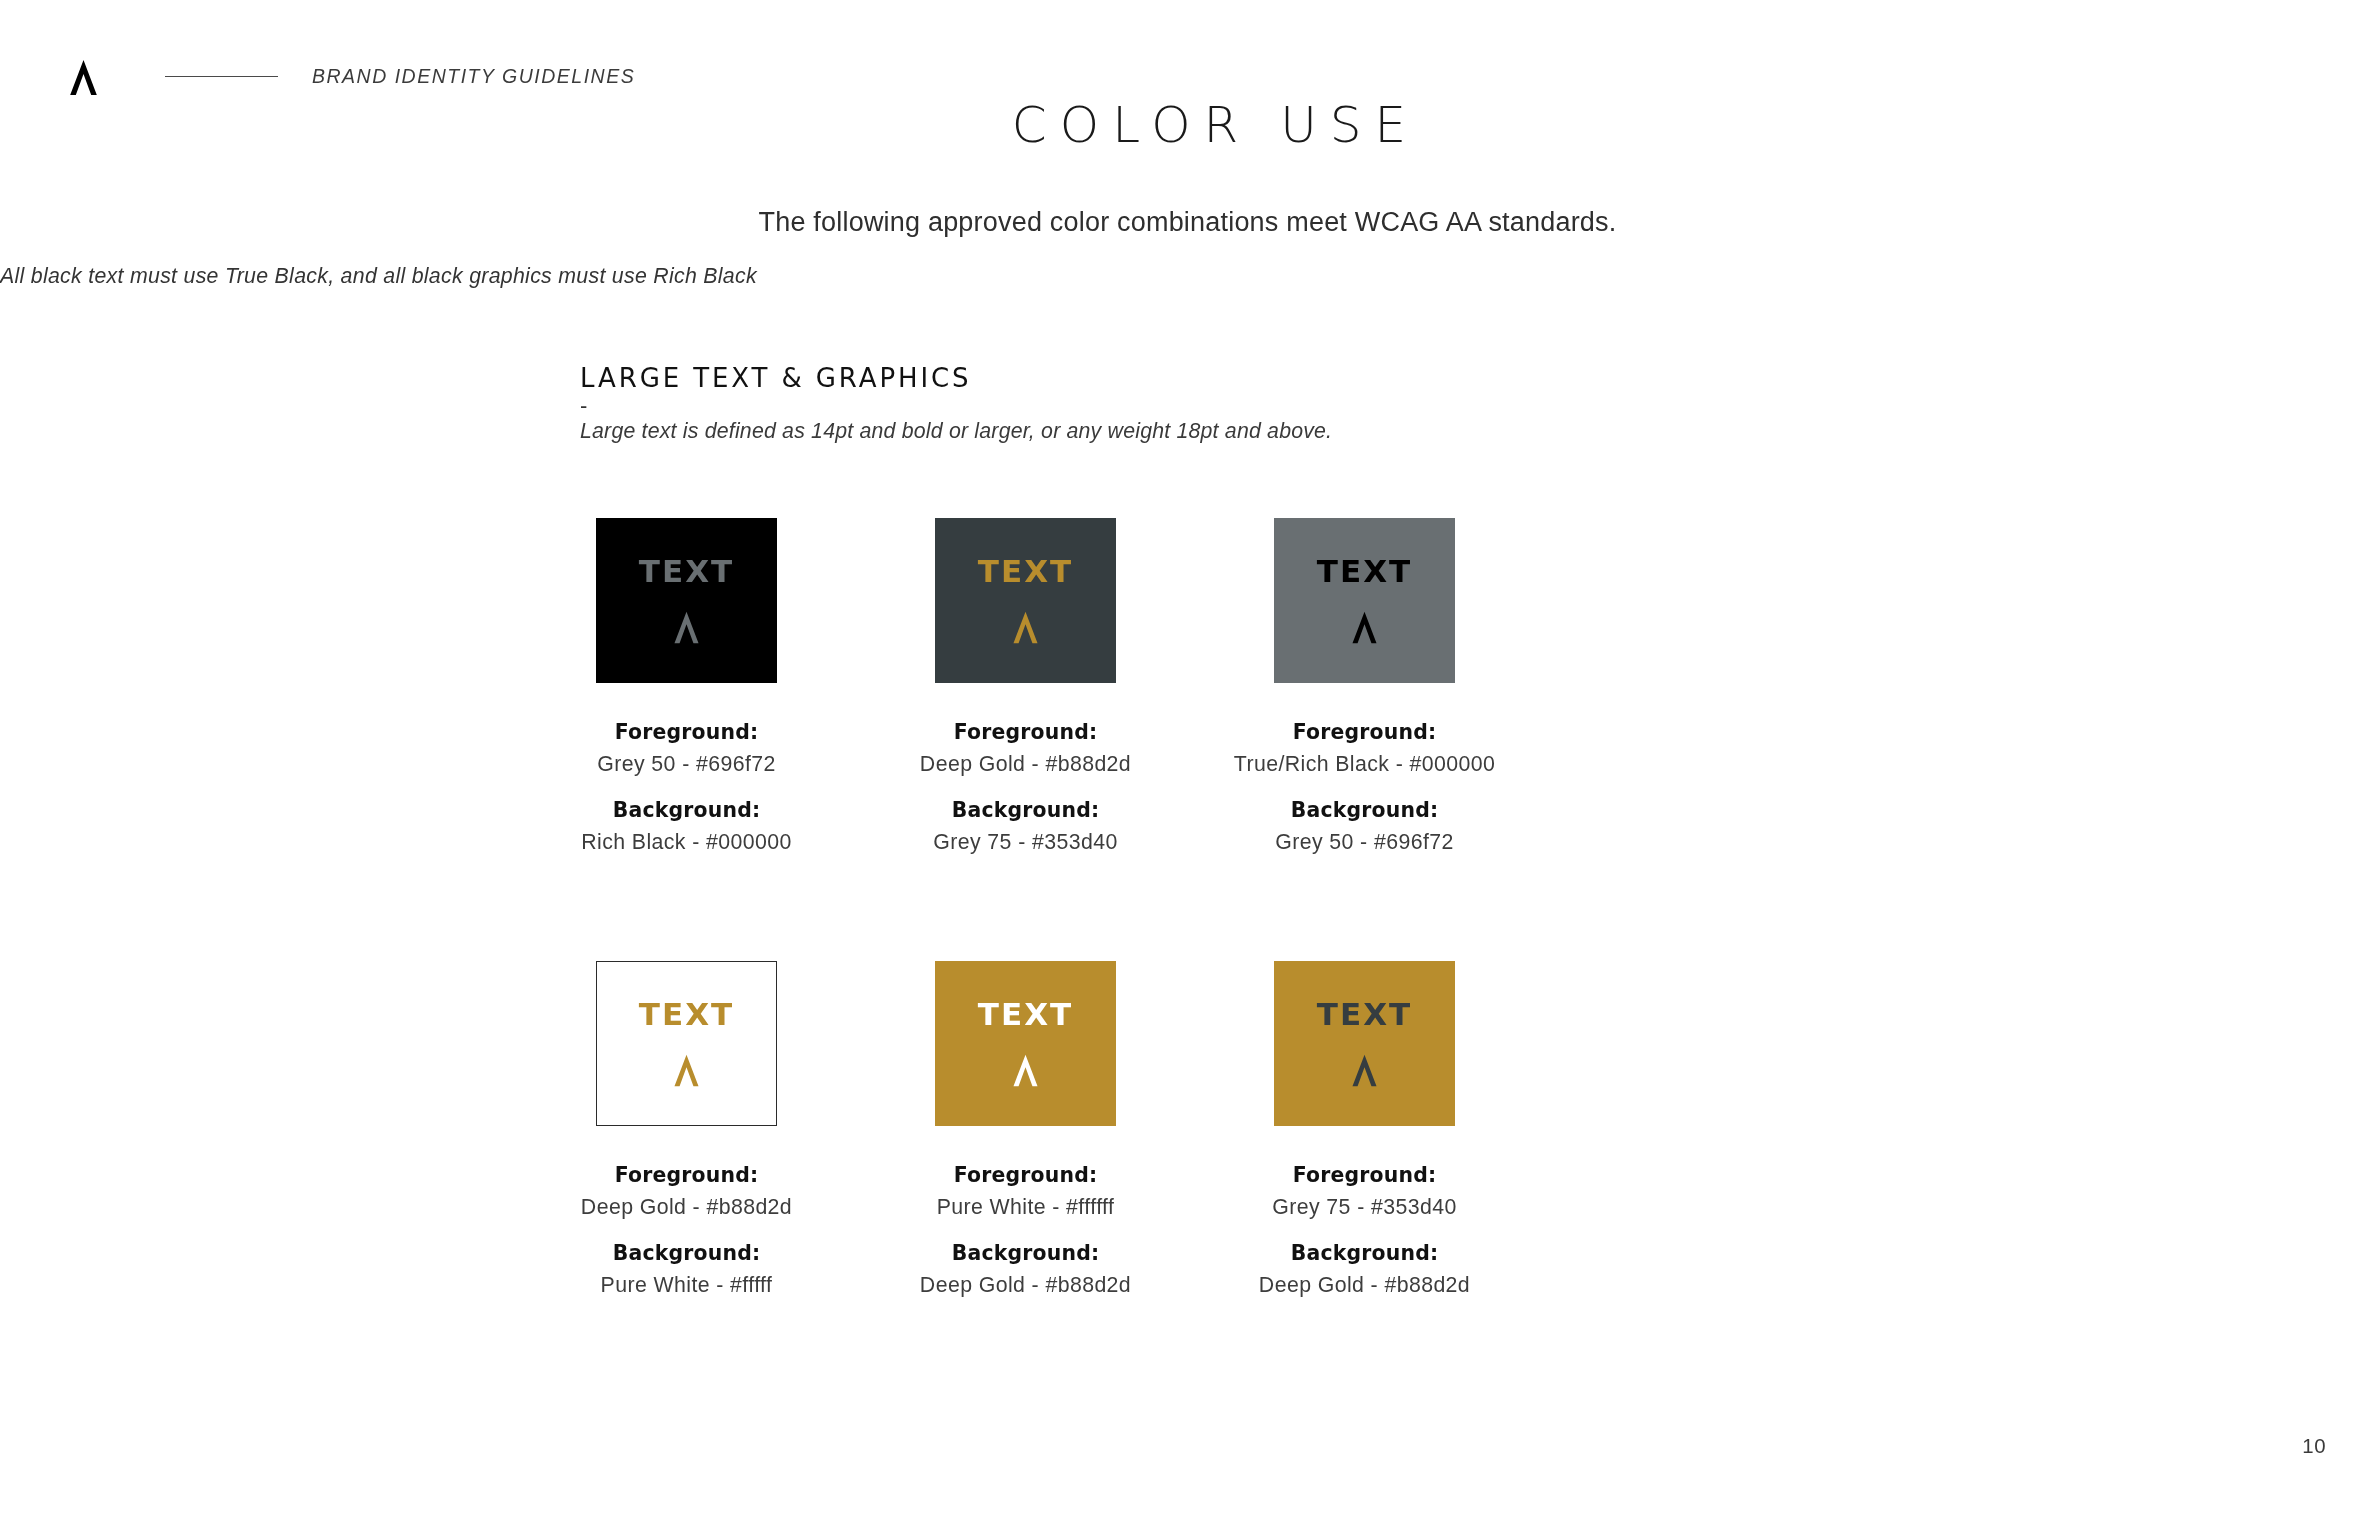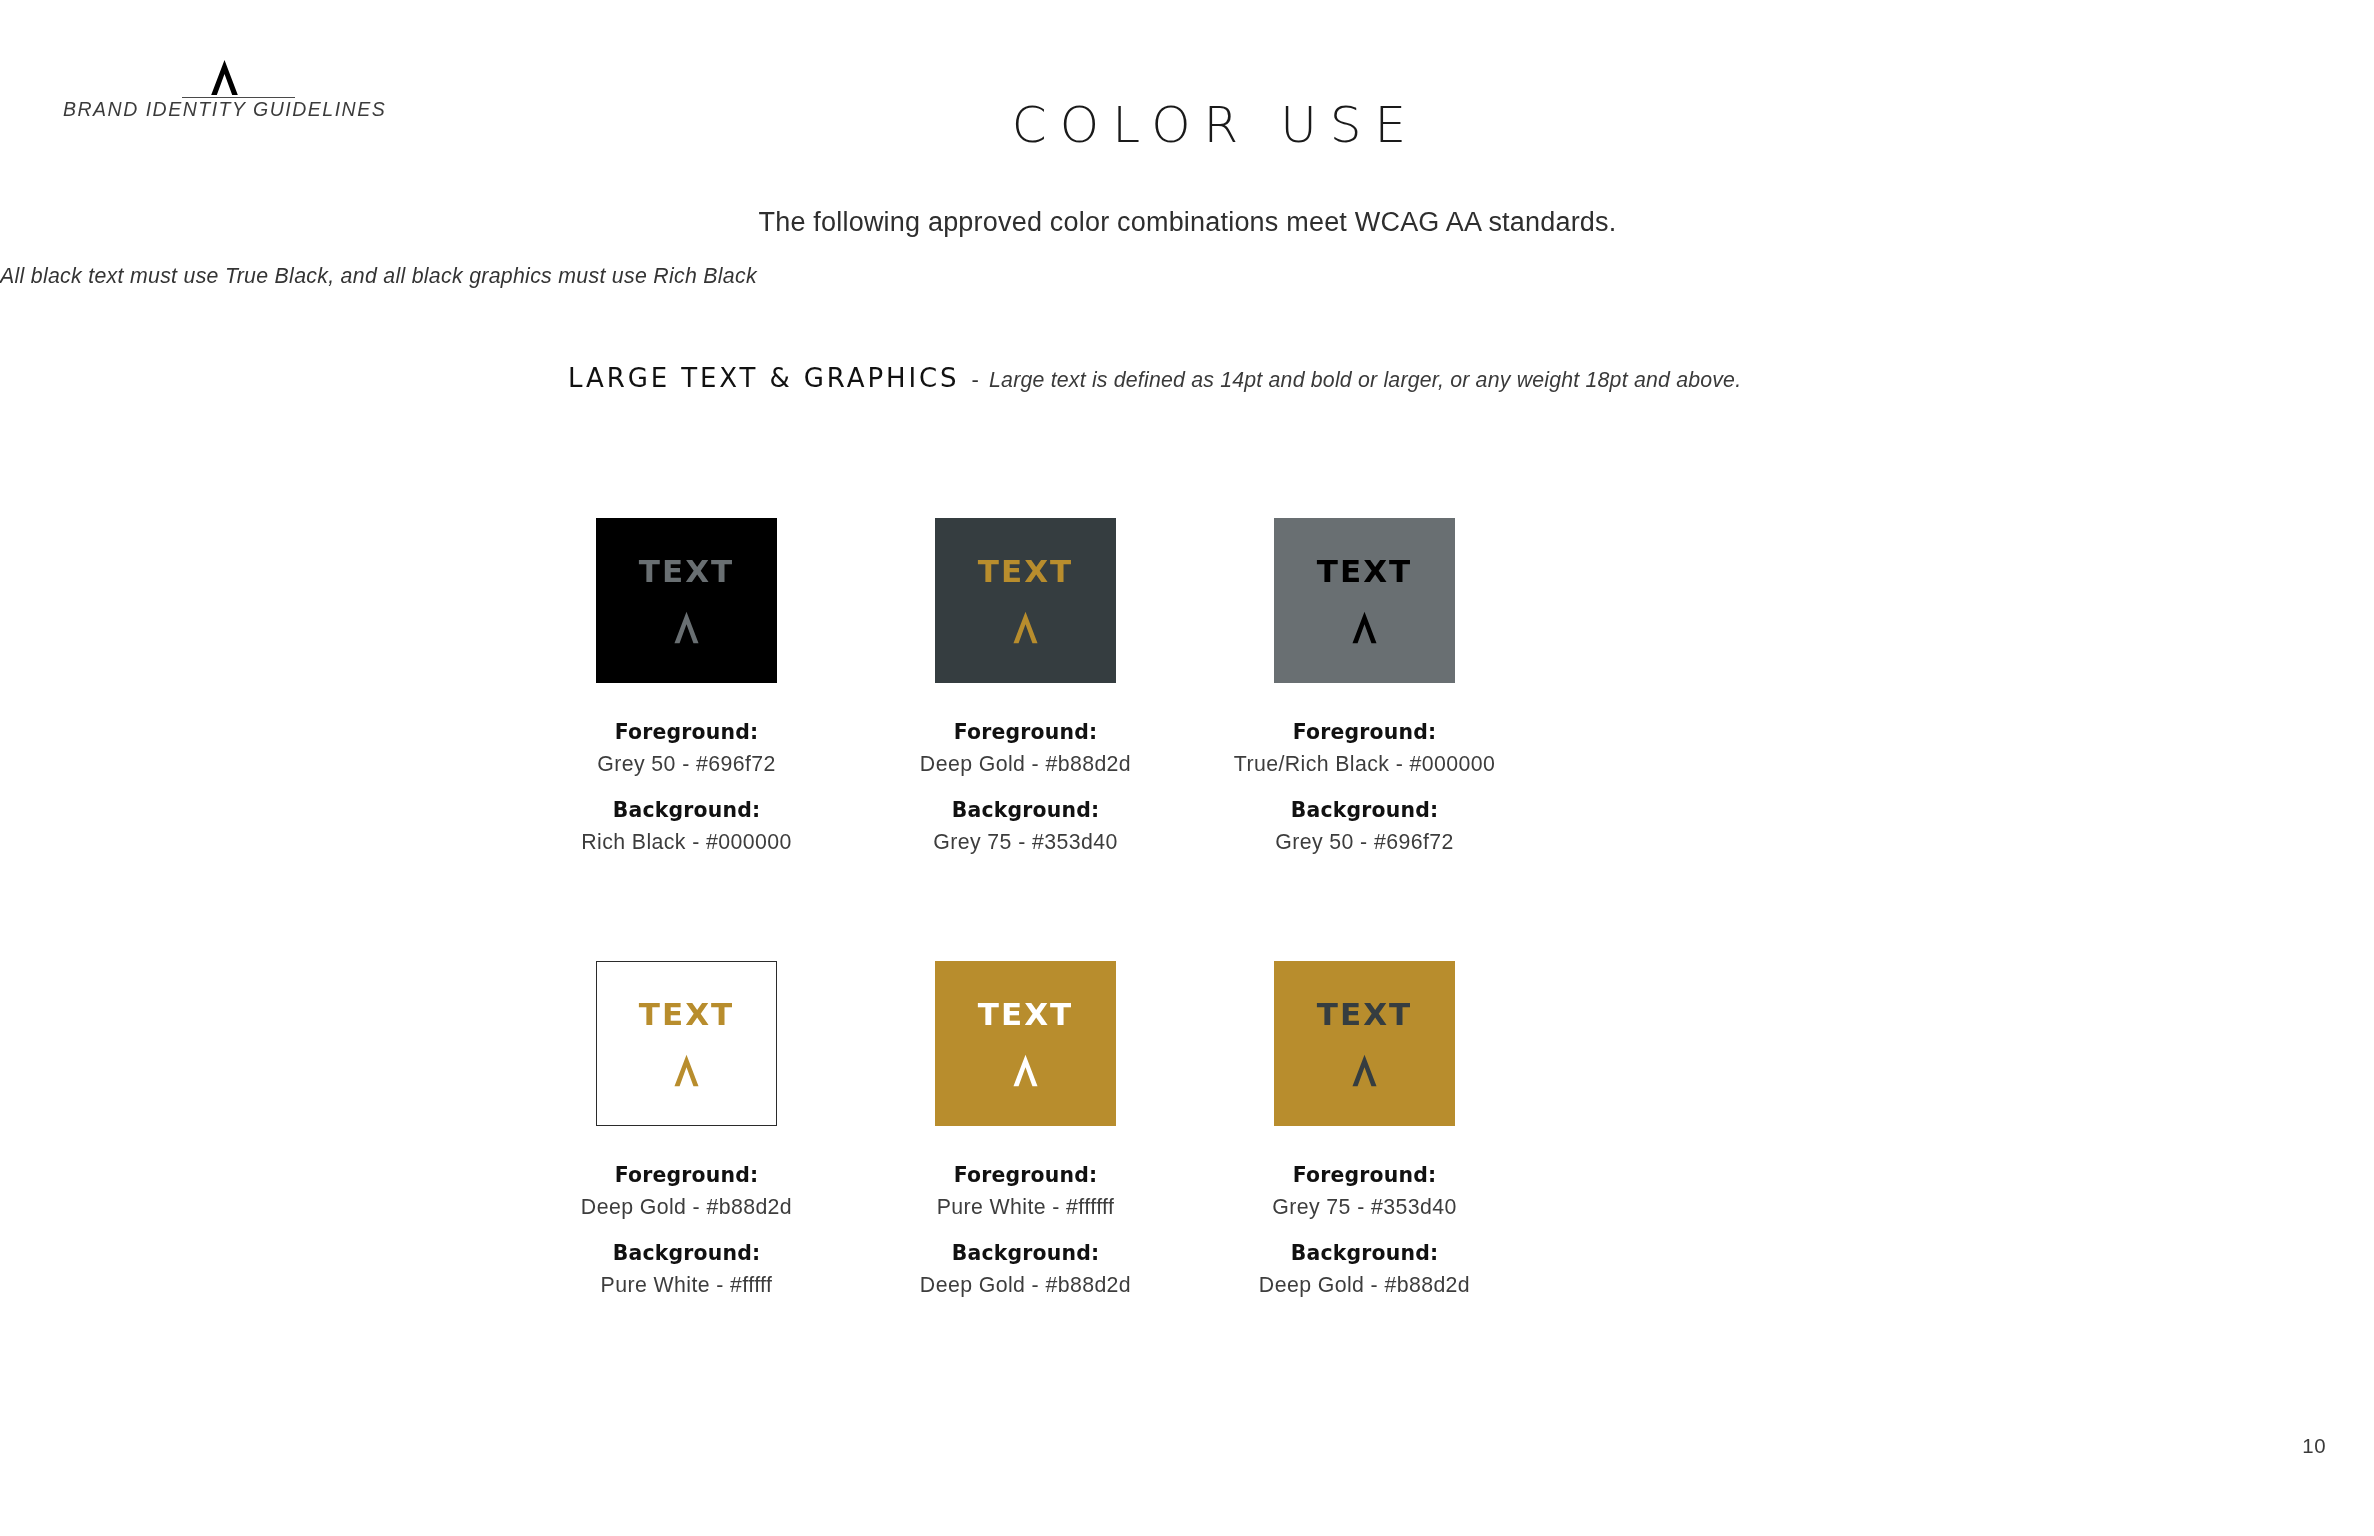--- a/index.html
+++ b/index.html
@@ -17,21 +17,20 @@
   }
 
   
   .header {
     position: absolute;
     top: 56px;
     left: 63px;
     display: flex;
     align-items: center;
     gap: 0px;
-    flex-direction: column;
   }
   .header-logo {
     width: 41px;
     height: 41px;
     display: block;
   }
   .header-rule {
     width: 113px;
     height: 0.9px;
     background: #4a4a4a;
@@ -86,20 +85,21 @@
   }
 
   
   .section-head {
     position: absolute;
     top: 363px;
     left: 568px;
     display: flex;
     align-items: baseline;
     white-space: nowrap;
+    flex-direction: column;
   }
   .section-head-title {
     font-size: 26px;
     font-weight: 400;
     letter-spacing: 2.9px;
     color: #111111;
     font-family: "DejaVu Sans", sans-serif;
   }
   .section-head-dash {
     font-size: 22px;

